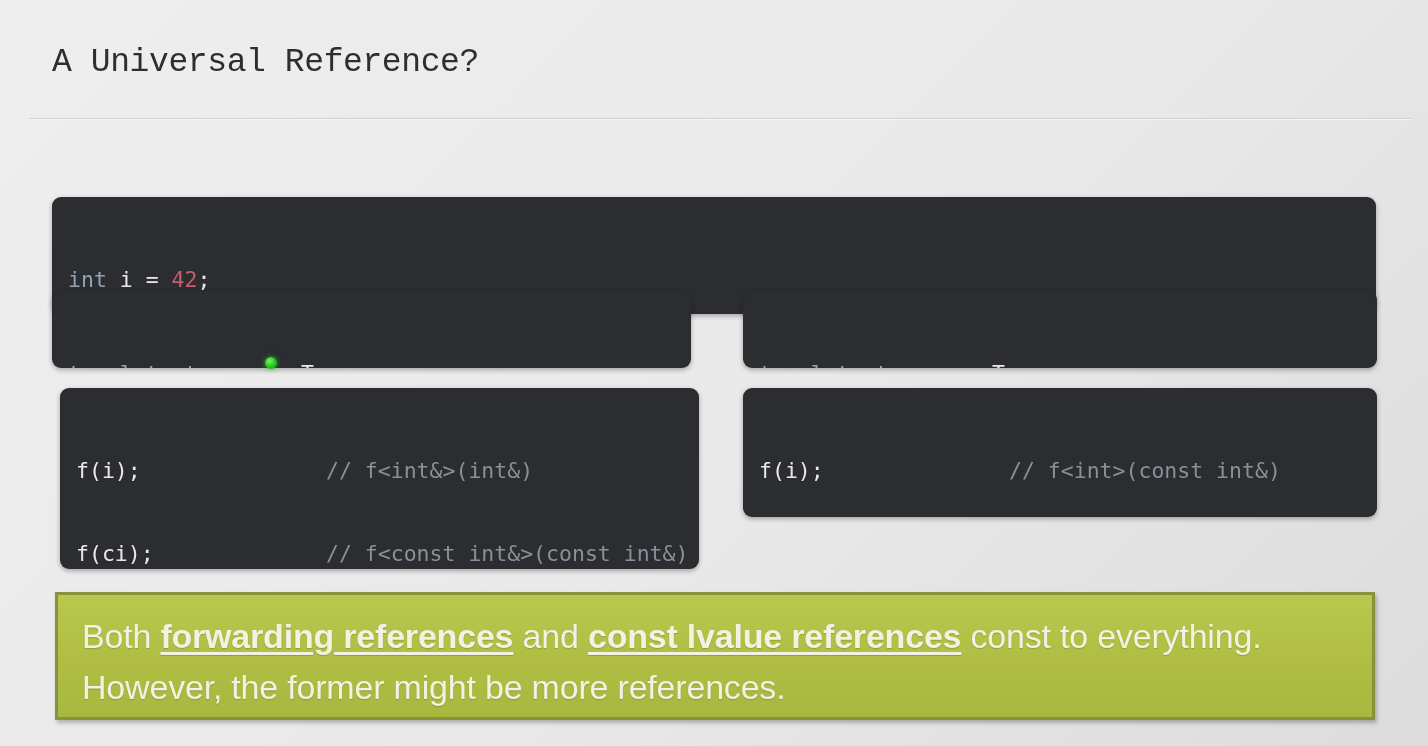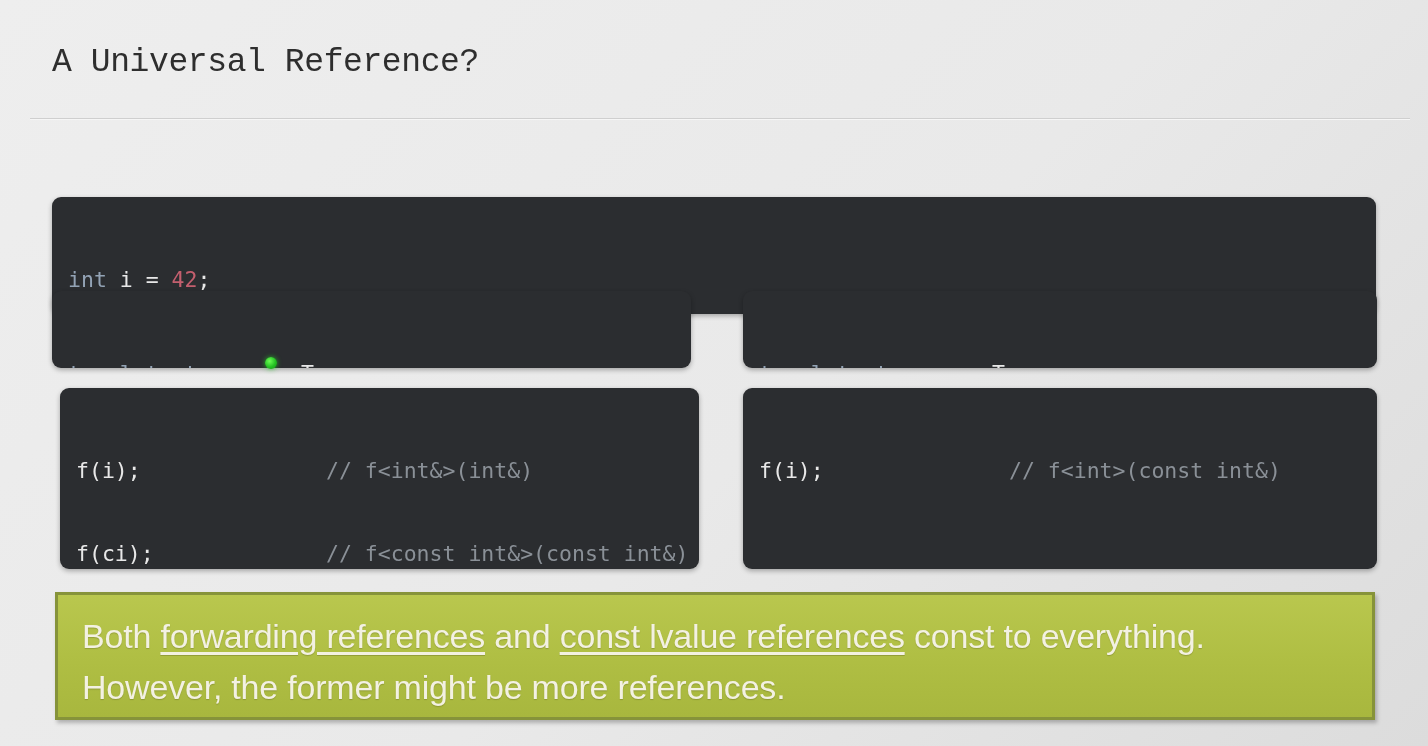--- a/index.html
+++ b/index.html
@@ -56,21 +56,21 @@
     font-size: 21.5px;
     line-height: 27.5px;
     color: #e6e6e6;
     white-space: pre;
     overflow: hidden;
   }
   #block-vars   { left: 52px;  top: 156px; width: 1324px; height: 117px; margin-top: 41px; }
   #block-tpl-l  { left: 52px;  top: 291px; width: 639px;  height: 77px;  }
   #block-tpl-r  { left: 743px; top: 291px; width: 634px;  height: 77px;  }
   #block-calls-l{ left: 52px;  top: 388px; width: 639px;  height: 181px; margin-left: 8px; }
-  #block-calls-r{ left: 743px; top: 388px; width: 634px;  height: 181px; }
+  #block-calls-r{ left: 743px; top: 388px; width: 634px;  height: 129px; }
 
   .code-line { display: block; height: 27.5px; }
 
   
   .kw    { color: #93a3b5; }   
   .num   { color: #c35f6e; }   
   .id    { color: #e8e8e8; }   
   .cmt   { color: #8a9097; }
 
   
@@ -102,21 +102,21 @@
     padding: 16px 24px 0 24px;
     color: #f3f1e2;
     font-family: "Liberation Sans", sans-serif;
     font-size: 34px;
     line-height: 51px;
     letter-spacing: -0.2px;
     text-shadow: 0 1px 1px rgba(60,60,20,0.25);
     overflow: hidden;
   }
   #callout .strong {
-    font-weight: normal;
+    font-weight: bold;
     text-decoration: underline;
     text-underline-offset: 4px;
   }
   .callout-line { display: block; white-space: nowrap; }
 
   
   #watermark {
     position: absolute;
     right: 8px;
     bottom: 8px;

